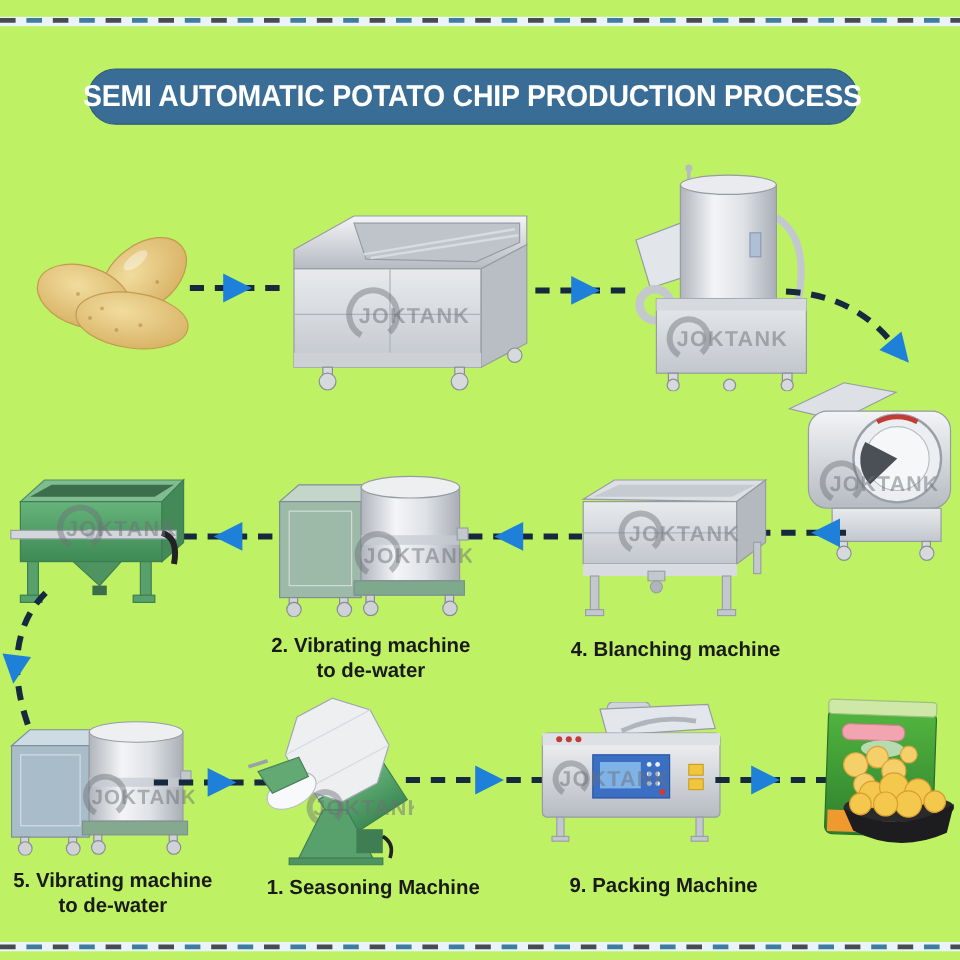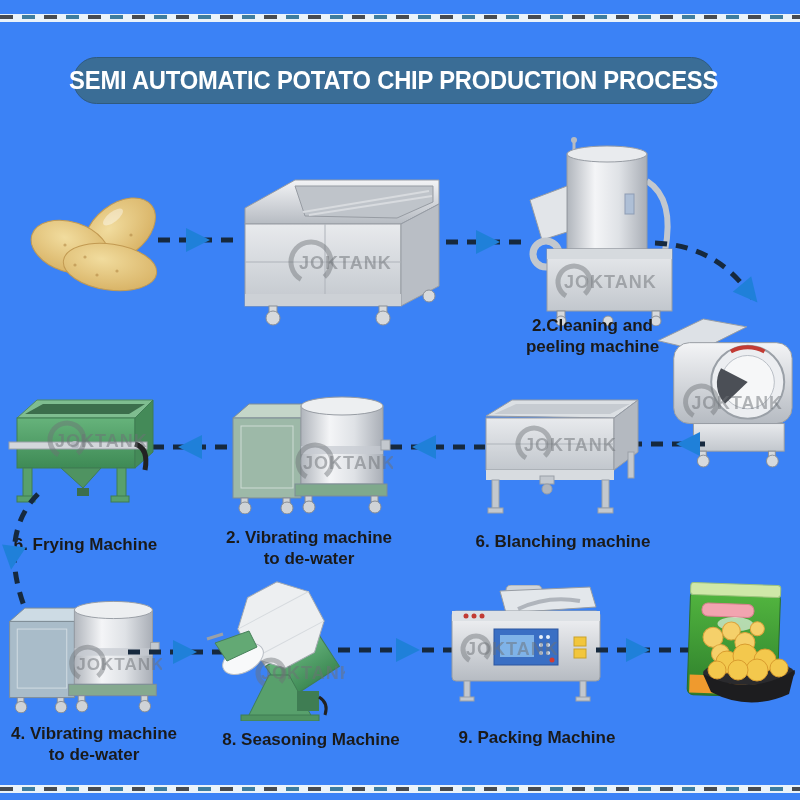--- a/index.html
+++ b/index.html
@@ -1,16 +1,16 @@
 <!DOCTYPE html>
 <html><head>
 <meta charset="utf-8">
 <style>
   html,body{margin:0;padding:0;background:#ffffff;}
-  .canvas{position:relative;width:800px;height:800px;background:#3b82f6;overflow:hidden;
+  .canvas{position:relative;width:800px;height:800px;background:#bef264;overflow:hidden;
           font-family:"Liberation Sans",sans-serif;}
   .abs{position:absolute;}
   
   .banner{background:#3a6d96;border:1px solid #2f5a7e;border-radius:24px;
           display:flex;align-items:center;justify-content:center;}
   .banner span{color:#ffffff;font-weight:bold;font-size:25px;letter-spacing:-0.2px;
                white-space:nowrap;transform:scaleX(.95);}
   
   .step-label{font-weight:bold;font-size:17px;color:#1a1a1a;text-align:center;
               line-height:1.25;white-space:pre-line;}
@@ -132,22 +132,20 @@
     <g fill="#d7dadd" stroke="#8a8f96">
       <rect x="45" y="175" width="8" height="7"></rect>
         <rect x="140" y="175" width="8" height="7"></rect>
       <circle cx="49" cy="185" r="5"></circle>
         <circle cx="144" cy="185" r="5"></circle>
         <circle cx="96" cy="185" r="5"></circle>
     </g>
     <circle class="wm-c" cx="62" cy="146" r="16" stroke-dasharray="80 22" transform="rotate(120 62 146)"></circle>
     <text class="wm-text" x="52" y="152" font-size="16">JOKTANK</text>
   </svg>
-  <div class="abs step-label" style="left:500px;top:315px;width:185px">2.Cleaning and
-peeling machine</div>
 
   <svg class="abs" style="left:645px;top:233px" width="125" height="85">
     <path class="dash" d="M10,10 C55,12 88,32 112,72"></path>
     <g transform="translate(97,51) rotate(50)">
         <polygon class="head" points="0,-12 24,0 0,12"></polygon>
       </g>
   </svg>
 
   <svg class="abs" style="left:652px;top:310px" width="148" height="162" viewBox="0 0 150 162">
     <polygon class="st" points="6,30 52,8 96,16 48,40" fill="#dde1e6"></polygon>
@@ -184,21 +182,21 @@
     <g fill="#c3c8ce" stroke="#9aa0a7">
       <rect x="14" y="88" width="7" height="28"></rect>
         <rect x="124" y="88" width="7" height="28"></rect>
       <rect x="150" y="60" width="6" height="26"></rect>
       <rect x="10" y="116" width="15" height="5"></rect>
         <rect x="120" y="116" width="15" height="5"></rect>
     </g>
     <circle class="wm-c" cx="56" cy="52" r="16" stroke-dasharray="80 22" transform="rotate(120 56 52)"></circle>
     <text class="wm-text" x="46" y="59" font-size="15">JOKTANK</text>
   </svg>
-  <div class="abs step-label" style="left:468px;top:531px;width:190px">6.  Blanching machine</div>
+  <div class="abs step-label" style="left:468px;top:531px;width:190px">4.  Blanching machine</div>
 
   <svg class="abs" style="left:390px;top:434px" width="95" height="26">
     <line class="dash" x1="0" y1="13" x2="95" y2="13"></line>
     <polygon class="head" points="46,1 22,13 46,25"></polygon>
   </svg>
 
   <svg class="abs" style="left:225px;top:382px;--tint:#9db9a8;--tintL:#c4d6c9;--tint2:#7fa98c" width="168" height="132" viewBox="0 0 168 132">
     <polygon class="vib-top" points="8,36 24,22 92,22 76,36" stroke="#7f8d95"></polygon>
     <rect class="vib-box" x="8" y="36" width="68" height="80" stroke="#7f8d95"></rect>
     <rect x="16" y="44" width="52" height="62" fill="none" stroke="#ffffff" opacity=".5"></rect>
@@ -240,21 +238,20 @@
     <g fill="#58a06c" stroke="#3f7d53">
       <rect x="18" y="86" width="9" height="30"></rect>
         <rect x="112" y="86" width="9" height="30"></rect>
       <rect x="12" y="114" width="18" height="6"></rect>
         <rect x="106" y="114" width="18" height="6"></rect>
     </g>
     <path d="M130,62 q14,4 10,26" stroke="#222222" stroke-width="5" fill="none"></path>
     <circle class="wm-c" cx="62" cy="58" r="17" stroke-dasharray="86 22" transform="rotate(120 62 58)"></circle>
     <text class="wm-text" x="50" y="65" font-size="17">JOKTANK</text>
   </svg>
-  <div class="abs step-label" style="left:8px;top:534px;width:155px">6. Frying Machine</div>
 
   <svg class="abs" style="left:0;top:488px" width="54" height="124">
     <path class="dash" d="M38,6 C14,30 6,68 24,118"></path>
     <g transform="translate(14,58) rotate(97)">
         <polygon class="head" points="0,-12 24,0 0,12"></polygon>
       </g>
   </svg>
 
   <svg class="abs" style="left:2px;top:587px;--tint:#a9bcc9;--tintL:#cddbe4;--tint2:#85a98f" width="160" height="126" viewBox="0 0 168 132">
     <polygon class="vib-top" points="8,36 24,22 92,22 76,36" stroke="#7f8d95"></polygon>
@@ -271,21 +268,21 @@
       <rect x="80" y="114" width="7" height="6"></rect>
         <rect x="146" y="114" width="7" height="6"></rect>
       <circle cx="20" cy="126" r="6"></circle>
         <circle cx="62" cy="126" r="6"></circle>
       <circle cx="84" cy="125" r="6"></circle>
         <circle cx="150" cy="125" r="6"></circle>
     </g>
     <circle class="wm-c" cx="90" cy="80" r="17" stroke-dasharray="86 22" transform="rotate(120 90 80)"></circle>
     <text class="wm-text" x="78" y="87" font-size="17">JOKTANK</text>
   </svg>
-  <div class="abs step-label" style="left:3px;top:723px;width:182px">4. Vibrating machine
+  <div class="abs step-label" style="left:3px;top:723px;width:182px">5. Vibrating machine
 to de-water</div>
 
   <svg class="abs" style="left:128px;top:639px" width="106" height="26">
     <line class="dash" x1="0" y1="13" x2="106" y2="13"></line>
     <polygon class="head" points="45,1 69,13 45,25"></polygon>
   </svg>
 
   <svg class="abs" style="left:205px;top:579px" width="140" height="142" viewBox="0 0 140 142">
     <g transform="translate(80,88) rotate(-33)">
       <rect x="-16" y="-18" width="62" height="7" fill="#d6dade" stroke="#9aa0a7"></rect>
@@ -299,21 +296,21 @@
     <ellipse cx="38" cy="80" rx="22" ry="13" transform="rotate(-28 38 80)" fill="#f8f9fa" stroke="#b9bec5"></ellipse>
     <polygon points="10,64 44,52 52,68 22,82" fill="#63a974" stroke="#47815a"></polygon>
     <line x1="2" y1="60" x2="18" y2="55" stroke="#9aa0a7" stroke-width="3"></line>
     <polygon points="42,140 64,96 84,96 108,140" fill="#58a06c" stroke="#3f7d53"></polygon>
     <rect x="36" y="136" width="78" height="6" fill="#4f9361" stroke="#3f7d53"></rect>
     <rect x="92" y="112" width="22" height="20" fill="#3f7d53"></rect>
     <path d="M114,118 q10,6 6,18" stroke="#222222" stroke-width="3" fill="none"></path>
     <circle class="wm-c" cx="66" cy="94" r="13" stroke-dasharray="64 18" transform="rotate(120 66 94)"></circle>
     <text class="wm-text" x="56" y="100" font-size="13">JOKTANK</text>
   </svg>
-  <div class="abs step-label" style="left:218px;top:729px;width:186px">8. Seasoning Machine</div>
+  <div class="abs step-label" style="left:218px;top:729px;width:186px">1. Seasoning Machine</div>
 
   <svg class="abs" style="left:338px;top:637px" width="120" height="26">
     <line class="dash" x1="0" y1="13" x2="120" y2="13"></line>
     <polygon class="head" points="58,1 82,13 58,25"></polygon>
   </svg>
 
   <svg class="abs" style="left:448px;top:585px" width="155" height="118" viewBox="0 0 155 118">
     <rect x="58" y="0" width="36" height="10" rx="5" fill="#cfd4d9" stroke="#9aa0a7"></rect>
     <polygon class="st" points="52,6 142,2 148,22 58,28" fill="#e3e7eb"></polygon>
     <path d="M70,24 q30,-14 62,-8" stroke="#b0b5bc" stroke-width="4" fill="none"></path>
@@ -339,21 +336,21 @@
     <rect x="126" y="64" width="12" height="9" fill="#f2c63c" stroke="#caa22a"></rect>
     <g fill="#c3c8ce" stroke="#9aa0a7">
       <rect x="16" y="96" width="6" height="17"></rect>
         <rect x="132" y="96" width="6" height="17"></rect>
       <rect x="12" y="112" width="14" height="4"></rect>
         <rect x="128" y="112" width="14" height="4"></rect>
     </g>
     <circle class="wm-c" cx="28" cy="64" r="13" stroke-dasharray="64 18" transform="rotate(120 28 64)"></circle>
     <text class="wm-text" x="18" y="70" font-size="12">JOKTANK</text>
   </svg>
-  <div class="abs step-label" style="left:454px;top:727px;width:166px">9. Packing Machine</div>
+  <div class="abs step-label" style="left:470px;top:727px;width:166px">9. Packing Machine</div>
 
   <svg class="abs" style="left:596px;top:637px" width="95" height="26">
     <line class="dash" x1="0" y1="13" x2="95" y2="13"></line>
     <polygon class="head" points="30,1 54,13 30,25"></polygon>
   </svg>
 
   <svg class="abs" style="left:683px;top:578px" width="118" height="138" viewBox="0 0 118 138">
     <g transform="rotate(2 50 60)">
       <rect x="6" y="14" width="90" height="104" rx="6" fill="url(#gBag)" stroke="#2a6d28"></rect>
       <rect x="6" y="6" width="90" height="12" rx="3" fill="#cfe8a8" stroke="#9cc27c"></rect>

